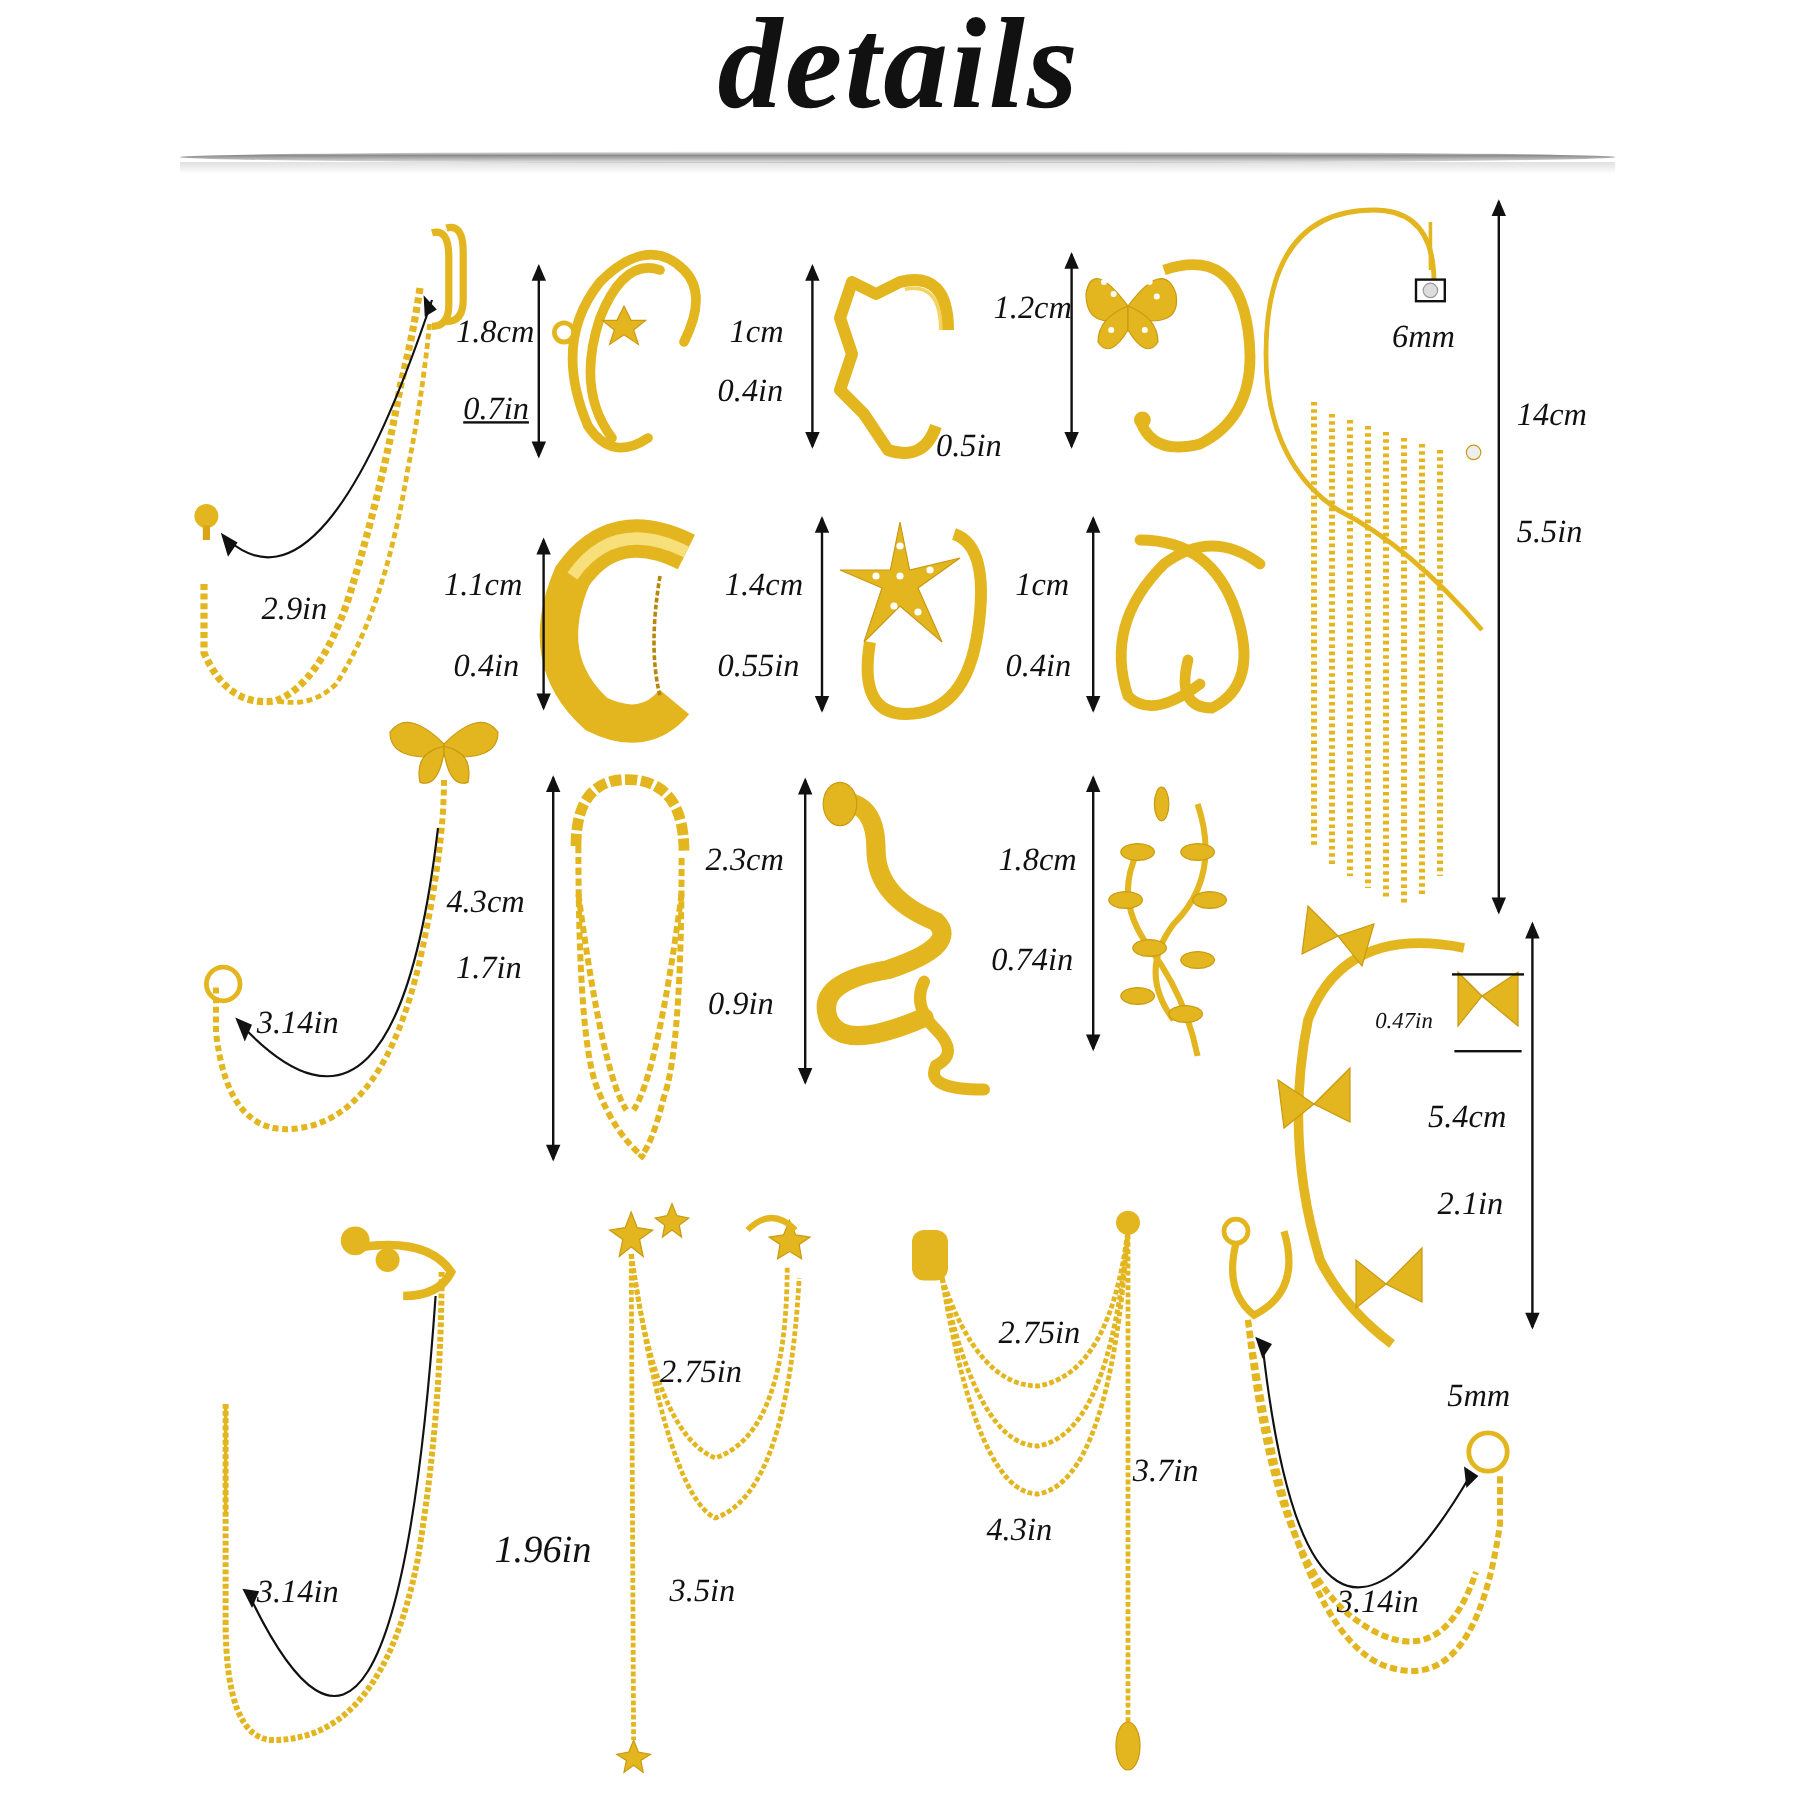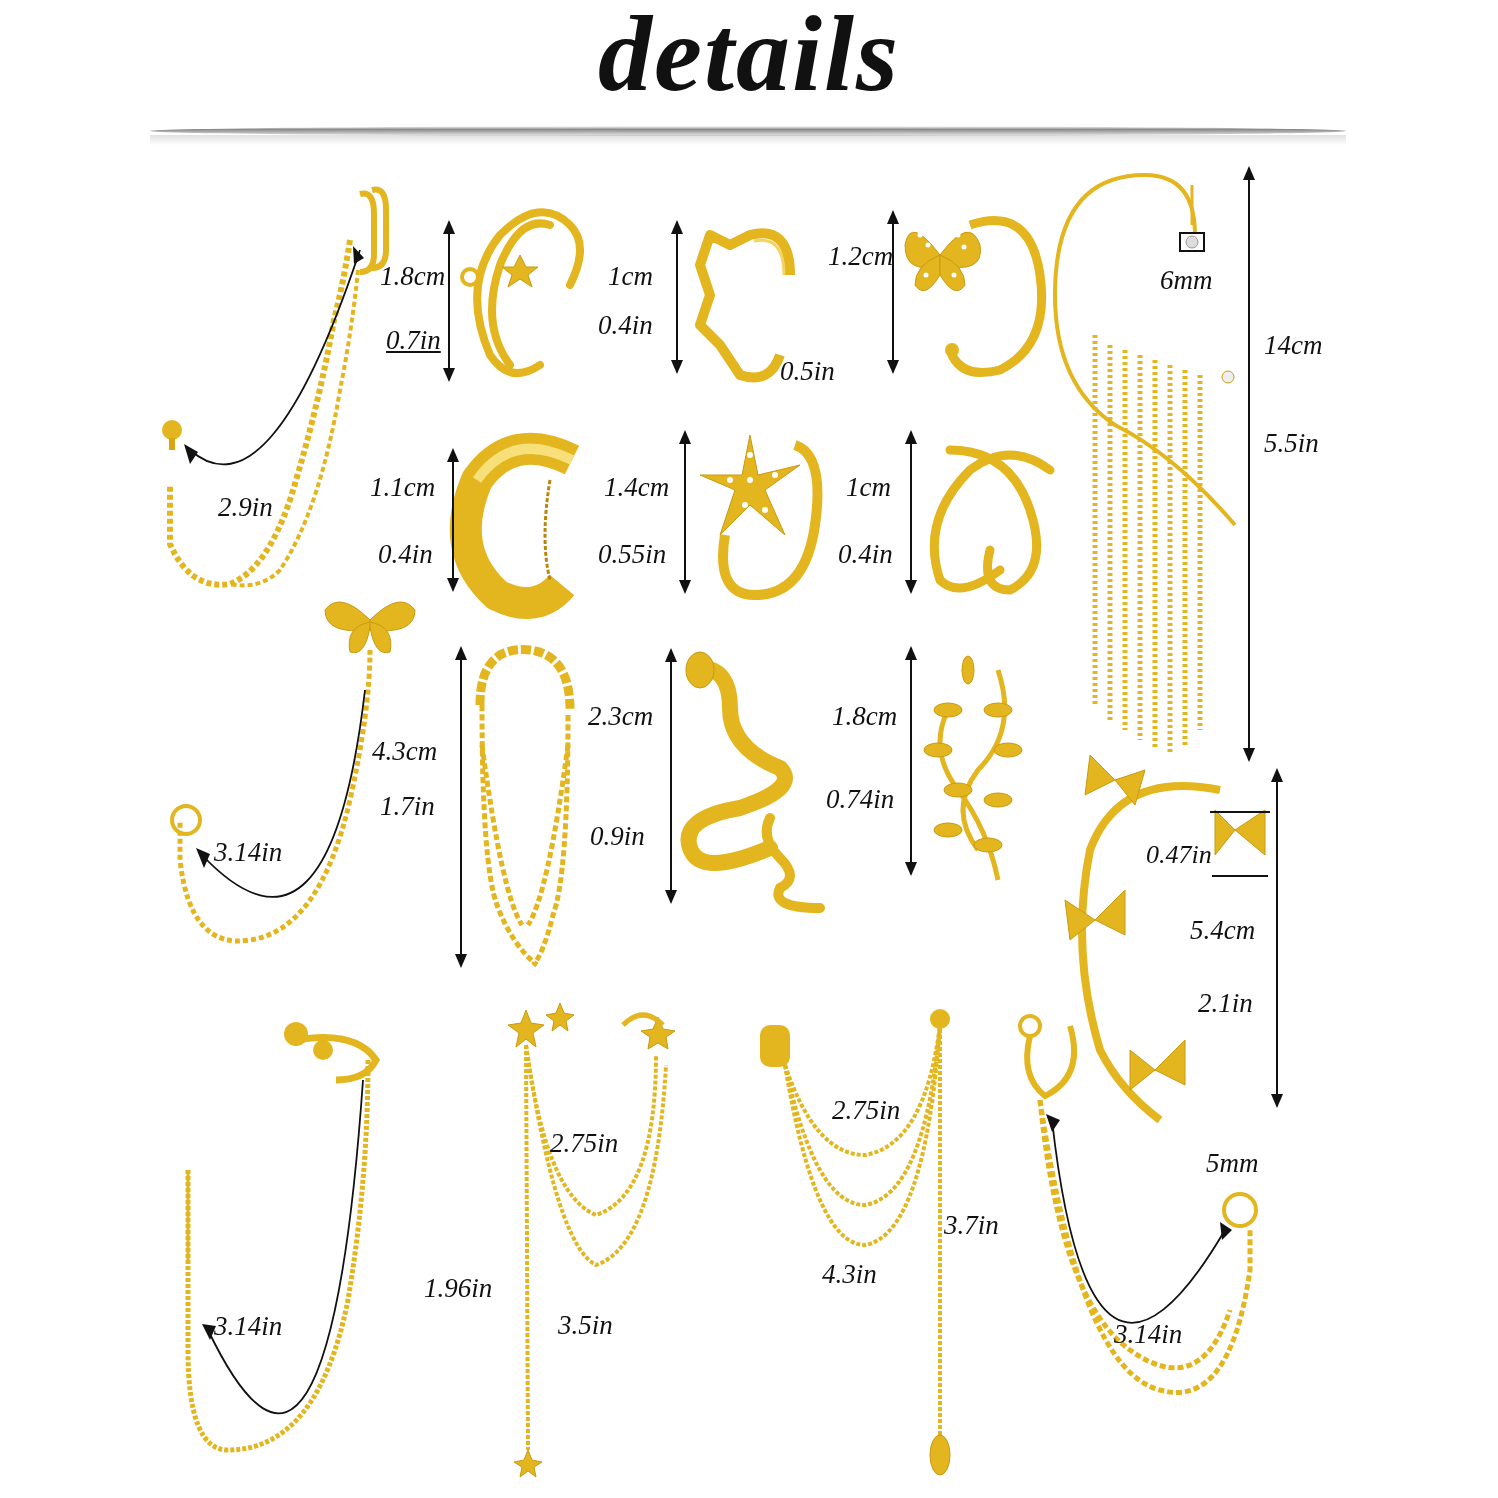--- a/index.html
+++ b/index.html
@@ -1,21 +1,21 @@
 <!DOCTYPE html>
 <html><head>
 <meta charset="utf-8">
 <style>
   html,body{margin:0;padding:0;background:#fff;}
   body{width:1498px;height:1498px;position:relative;overflow:hidden;font-family:"Liberation Serif",serif;}
   .title{position:absolute;left:0;width:1498px;top:-8px;text-align:center;font-size:108px;font-weight:bold;font-style:italic;color:#111;letter-spacing:2px;}
   .divider{position:absolute;left:150px;top:126px;width:1196px;height:10px;background:linear-gradient(to bottom,rgba(0,0,0,0) 0%,rgba(0,0,0,0.45) 35%,rgba(0,0,0,0.08) 100%);border-radius:50%/5px;}
   .divider:after{content:"";position:absolute;left:0;right:0;top:9px;height:10px;background:linear-gradient(to bottom,rgba(0,0,0,0.12),rgba(0,0,0,0));}
   .lbl{position:absolute;font-style:italic;color:#111;white-space:nowrap;font-size:27px;line-height:1;}
-  .lbl.sm{font-size:26px;}
+  .lbl.sm{font-size:19px;}
   .vline{position:absolute;width:2px;background:#111;}
   .vline:before,.vline:after{content:"";position:absolute;left:-5px;border-left:6px solid transparent;border-right:6px solid transparent;}
   .vline:before{top:-2px;border-bottom:14px solid #111;}
   .vline:after{bottom:-2px;border-top:14px solid #111;}
   .hline{position:absolute;height:2px;background:#111;}
   .piece{position:absolute;}
   svg{overflow:visible;}
 </style>
 </head>
 <body>
@@ -261,21 +261,21 @@
     <path d="M125 30 q20 -20 40 0" fill="none" stroke="#E3B51F" stroke-width="5"></path>
     <g fill="none" stroke="#E3B51F" stroke-width="4" stroke-dasharray="4 2">
       <path d="M28 50 q20 150 70 170 q60 -20 60 -160"></path>
       <path d="M28 50 q30 200 70 220 q60 -20 70 -200"></path>
       <line x1="28" y1="50" x2="30" y2="455"></line>
     </g>
   </svg>
 </div>
 <div class="lbl" style="left:550px;top:1130px;">2.75in</div>
 <div class="lbl" style="left:558px;top:1264px;margin-top:48px;">3.5in</div>
-<div class="lbl" style="left:424px;top:1275px;font-size:27px;font-style:italic;">1.96in</div>
+<div class="lbl" style="left:412px;top:1275px;font-size:32px;font-style:italic;">1.96in</div>
 
 <div class="piece" style="left:755px;top:1005px;">
   <svg width="200" height="485">
     <rect x="5" y="20" width="30" height="42" rx="10" fill="#E3B51F"></rect>
     <circle cx="185" cy="14" r="10" fill="#E3B51F"></circle>
     <g fill="none" stroke="#E3B51F" stroke-width="4" stroke-dasharray="4 2">
       <path d="M30 60 q30 90 80 90 q60 -10 75 -130"></path>
       <path d="M30 60 q30 140 80 140 q60 -10 75 -180"></path>
       <path d="M30 60 q30 180 80 180 q60 -10 75 -220"></path>
       <line x1="185" y1="24" x2="185" y2="430"></line>

